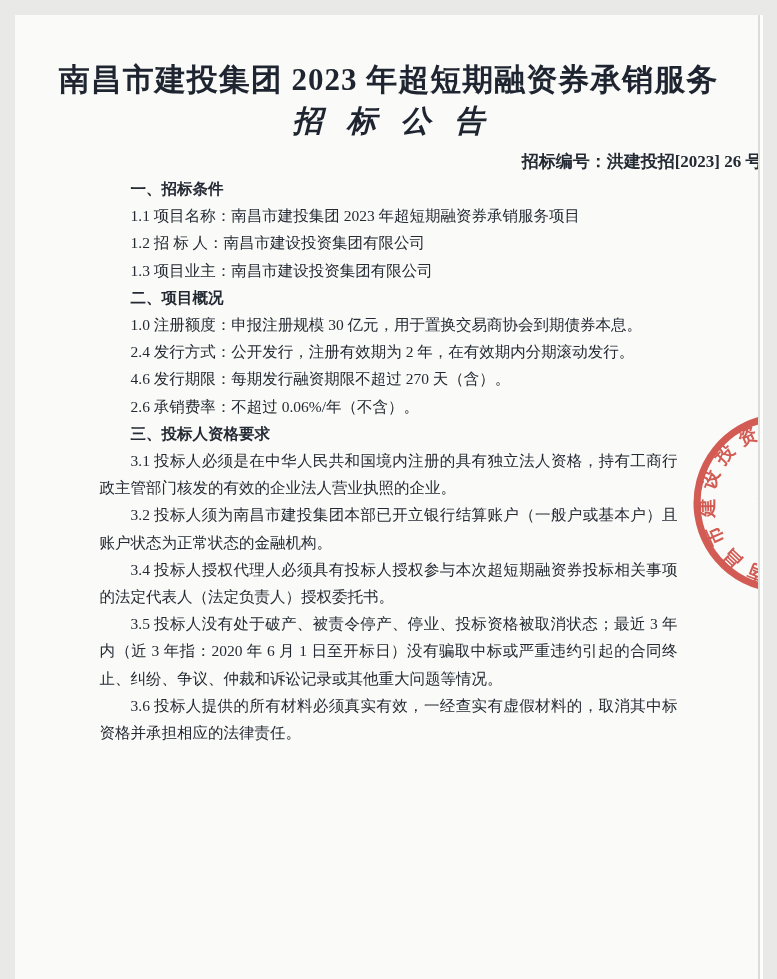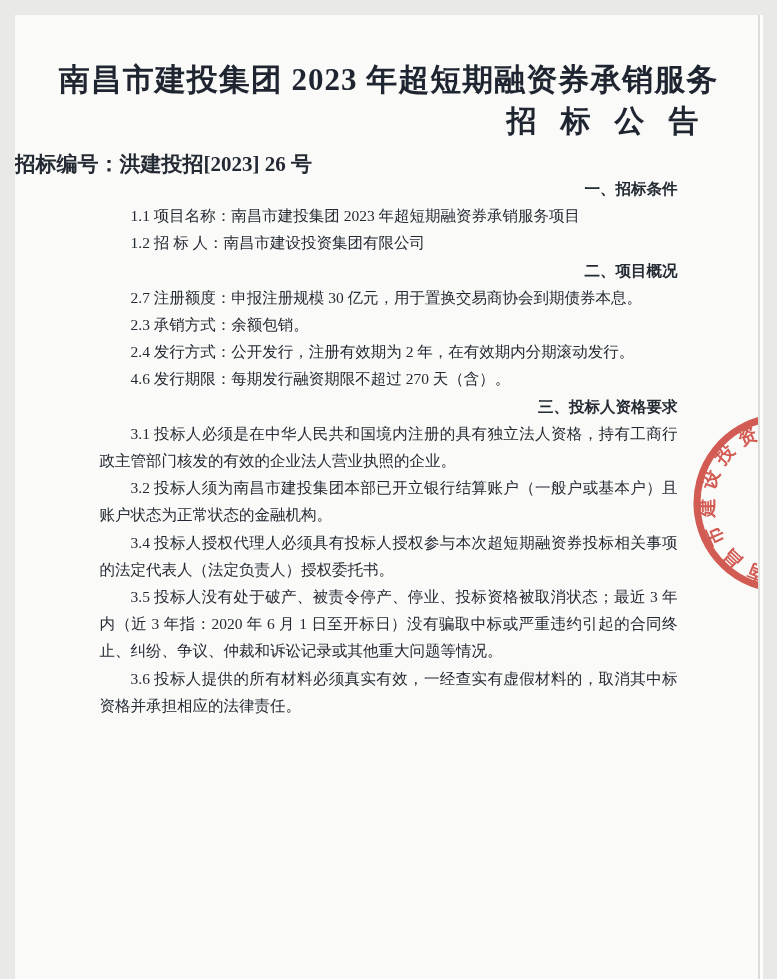--- a/index.html
+++ b/index.html
@@ -37,52 +37,53 @@
     margin: 46px 40px 0 40px;
     text-align: center;
     font-size: 31px;
     line-height: 38px;
     font-weight: bold;
     color: #1f2530;
     letter-spacing: 1px;
   }
   .doc-title-2 {
     margin: 2px 40px 0 40px;
-    text-align: right;
+    text-align: center;
     font-size: 30px;
     line-height: 40px;
     font-weight: bold;
     color: #1f2530;
     letter-spacing: 24px;
     text-indent: 24px; 
+    font-style: italic;
   }
   .tender-no {
     margin-top: 9px;
-    text-align: left;
-    font-size: 21px;
+    text-align: right;
+    font-size: 17px;
     font-weight: bold;
     color: #22283                   2;
   }
   .content {
     position: absolute;
     left: 85px;
     right: 85px;
     top: 160px;
   }
   .content p {
     margin: 0;
     font-size: 15.5px;
     line-height: 27.2px;
     text-align: justify;
     text-indent: 2em;
     word-break: break-all;
   }
   .content p.heading {
     font-weight: bold;
-    text-align: right;
+    text-align: left;
   }
   .seal {
     position: absolute;
     left: 663px;
     top: 383px;
     width: 210px;
     height: 210px;
     opacity: 0.85;
     pointer-events: none;
   }
@@ -100,26 +101,27 @@
 
   <div class="doc-title-2">招标公告</div>
 
   <div class="tender-no">招标编号：洪建投招[2023] 26 号</div>
 
   <div class="content">
 
     <p class="heading">一、招标条件</p>
     <p>1.1 项目名称：南昌市建投集团 2023 年超短期融资券承销服务项目</p>
     <p>1.2 招 标 人：南昌市建设投资集团有限公司</p>
+    <p>1.3 项目业主：南昌市建设投资集团有限公司</p>
 
     <p class="heading">二、项目概况</p>
-    <p>2.7 注册额度：申报注册规模 30 亿元，用于置换交易商协会到期债券本息。</p>
-    <p>2.3 承销方式：余额包销。</p>
+    <p>1.0 注册额度：申报注册规模 30 亿元，用于置换交易商协会到期债券本息。</p>
     <p>2.4 发行方式：公开发行，注册有效期为 2 年，在有效期内分期滚动发行。</p>
     <p>4.6 发行期限：每期发行融资期限不超过 270 天（含）。</p>
+    <p>2.6 承销费率：不超过 0.06%/年（不含）。</p>
 
     <p class="heading">三、投标人资格要求</p>
     <p>3.1 投标人必须是在中华人民共和国境内注册的具有独立法人资格，持有工商行政主管部门核发的有效的企业法人营业执照的企业。</p>
     <p>3.2 投标人须为南昌市建投集团本部已开立银行结算账户（一般户或基本户）且账户状态为正常状态的金融机构。</p>
     <p>3.4 投标人授权代理人必须具有投标人授权参与本次超短期融资券投标相关事项的法定代表人（法定负责人）授权委托书。</p>
     <p>3.5 投标人没有处于破产、被责令停产、停业、投标资格被取消状态；最近 3 年内（近 3 年指：2020 年 6 月 1 日至开标日）没有骗取中标或严重违约引起的合同终止、纠纷、争议、仲裁和诉讼记录或其他重大问题等情况。</p>
     <p>3.6 投标人提供的所有材料必须真实有效，一经查实有虚假材料的，取消其中标资格并承担相应的法律责任。</p>
 
   </div>
 

